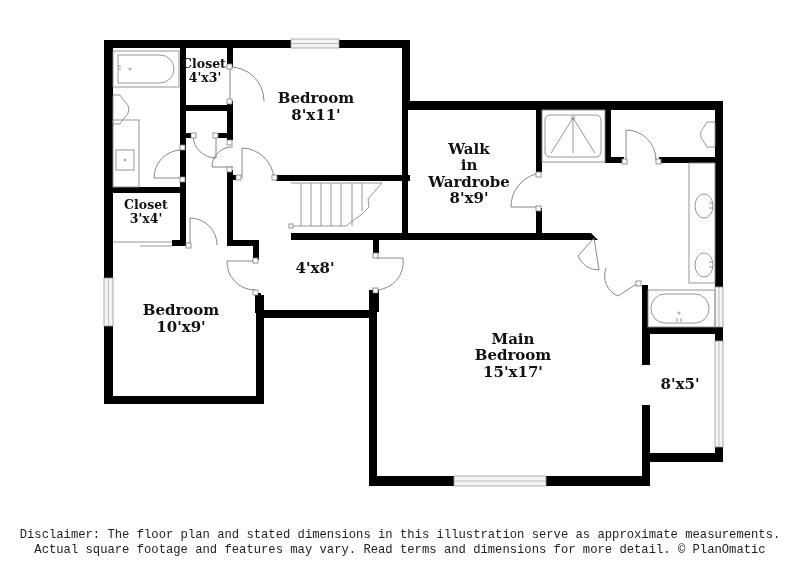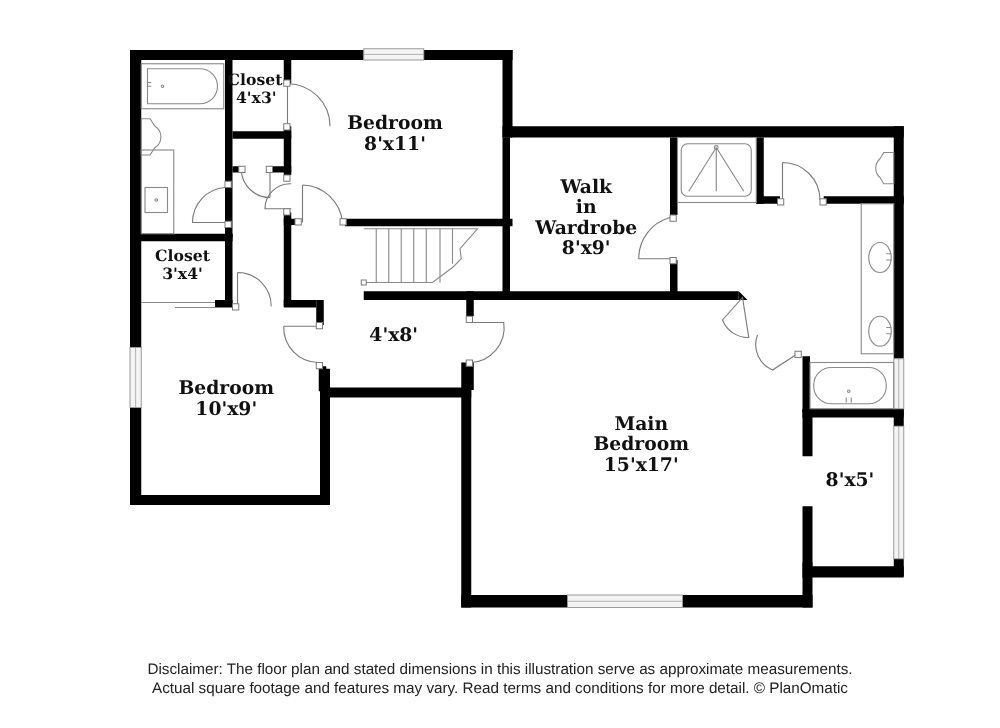--- a/index.html
+++ b/index.html
@@ -8,21 +8,21 @@
   .wall { fill: #000000; }
   .fix { fill: none; stroke: #8a8a8a; stroke-width: 0.9; }
   .win { fill: #f4f4f4; stroke: #9a9a9a; stroke-width: 0.8; }
   .door { fill: none; stroke: #7a7a7a; stroke-width: 0.9; }
   .jamb { fill: #ffffff; stroke: #7a7a7a; stroke-width: 0.8; }
   .label { font-family: "DejaVu Serif", serif; font-weight: bold; fill: #111111; text-anchor: middle; }
   .lbl-lg { font-size: 15px; }
   .lbl-sm { font-size: 12.5px; }
   .disclaimer {
     position: absolute; left: 0; width: 800px; text-align: center;
-    font-family: Liberation Sans, sans-serif; font-size: 12.2px; color: #222222; line-height: 16px;
+    font-family: Liberation Mono, monospace; font-size: 12.2px; color: #222222; line-height: 16px;
   }
   #disc1 { top: 527px; }
   #disc2 { top: 542px; }
 </style>
 </head>
 <body>
 
 <svg id="plan" viewBox="0 0 800 520" xmlns="http://www.w3.org/2000/svg">
 
   <g>
@@ -204,13 +204,13 @@
 
     <text class="label lbl-lg" x="513" y="344">Main</text>
     <text class="label lbl-lg" x="513" y="360">Bedroom</text>
     <text class="label lbl-lg" x="513" y="377">15'x17'</text>
 
     <text class="label lbl-lg" x="680" y="389">8'x5'</text>
   </g>
 </svg>
 
 <div id="disc1" class="disclaimer">Disclaimer: The floor plan and stated dimensions in this illustration serve as approximate measurements.</div>
-<div id="disc2" class="disclaimer">Actual square footage and features may vary. Read terms and conditions for more detail. © PlanOmatic</div>
+<div id="disc2" class="disclaimer">Actual square footage and features may vary. Read terms and dimensions for more detail. © PlanOmatic</div>
 
 </body></html>

